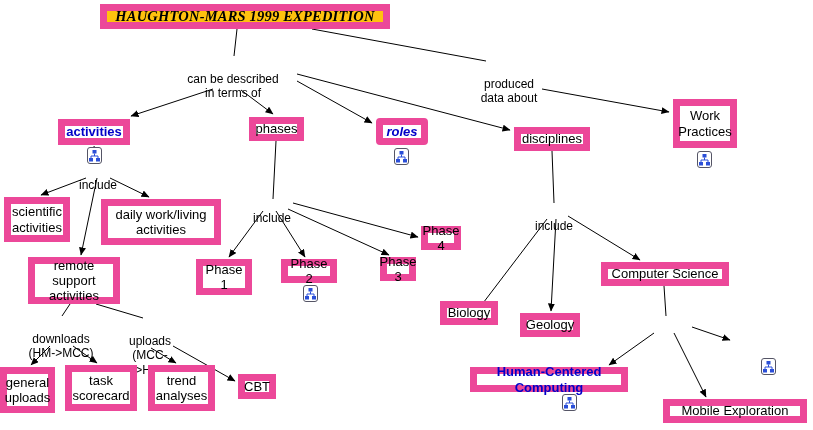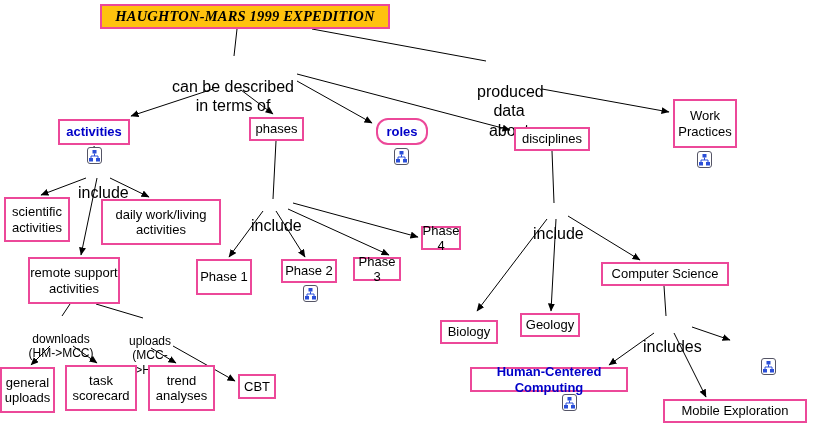--- a/index.html
+++ b/index.html
@@ -2,33 +2,33 @@
 <html><head>
 <meta charset="utf-8">
 <style>
   * { margin:0; padding:0; box-sizing:border-box; }
   body { background:#ffffff; font-family:"Liberation Sans", sans-serif; }
   .canvas { position:relative; width:813px; height:430px; background:#ffffff; overflow:hidden; }
   svg.wires { position:absolute; left:0; top:0; z-index:1; }
   .node {
     position:absolute; z-index:2;
     display:flex; align-items:center; justify-content:center;
-    text-align:center; background:#ffffff; border:2px solid #ec4899;
+    text-align:center; background:#ffffff; border:7px solid #ec4899;
     font-size:13px; line-height:1.18; white-space:pre-line; color:#000;
   }
-  .node.rounded { border-radius:12px; }
+  .node.rounded { border-radius:4px;font-style:italic; }
   .node.title-node {
     background:#FFC20E;
     font-family:"Liberation Serif", serif;
     font-weight:bold; font-style:italic; font-size:14.5px;
     letter-spacing:.2px;
   }
   .blue { color:#0000C8; font-weight:bold; }
   .phrase {
-    position:absolute; z-index:2; font-size:16px; text-align:center;
+    position:absolute; z-index:2; font-size:12px; text-align:center;
     white-space:pre-line; line-height:1.22; color:#000;
   }
   .phrase.small { font-size:12px; }
   .res-icon {
     position:absolute; z-index:3; width:15px; height:17px;
     border:1px solid #556; border-radius:3px; background:#fff;
     display:flex; align-items:center; justify-content:center;
   }
 </style>
 </head>
@@ -87,22 +87,20 @@
 in terms of</span></div>
   <div class="phrase" style="left:477px;top:62px;width:64px">
     <span>produced
 data about</span></div>
   <div class="phrase" style="left:78px;top:163px;width:40px">
     <span>include</span></div>
   <div class="phrase" style="left:251px;top:196px;width:42px">
     <span>include</span></div>
   <div class="phrase" style="left:533px;top:204px;width:42px">
     <span>include</span></div>
-  <div class="phrase" style="left:643px;top:317px;width:48px">
-    <span>includes</span></div>
   <div class="phrase small" style="left:26px;top:317px;width:70px">
     <span>downloads
 (HM-&gt;MCC)</span></div>
   <div class="phrase small" style="left:118px;top:319px;width:64px">
     <span>uploads
 (MCC-&gt;HM)</span></div>
 
   <div class="node" style="left:58px;top:119px;width:72px;height:26px">
     <span class="blue">activities</span></div>
   <div class="node" style="left:249px;top:117px;width:55px;height:24px">
@@ -133,26 +131,26 @@
   <div class="node" style="left:148px;top:365px;width:67px;height:46px">
     <span>trend
 analyses</span></div>
   <div class="node" style="left:238px;top:374px;width:38px;height:25px">
     <span>CBT</span></div>
 
   <div class="node" style="left:196px;top:259px;width:56px;height:36px">
     <span>Phase 1</span></div>
   <div class="node" style="left:281px;top:259px;width:56px;height:24px">
     <span>Phase 2</span></div>
-  <div class="node" style="left:353px;top:257px;width:48px;height:24px">
+  <div class="node" style="left:380px;top:257px;width:36px;height:24px">
     <span>Phase 3</span></div>
   <div class="node" style="left:421px;top:226px;width:40px;height:24px">
     <span>Phase 4</span></div>
 
-  <div class="node" style="left:440px;top:320px;width:58px;height:24px">
+  <div class="node" style="left:440px;top:301px;width:58px;height:24px">
     <span>Biology</span></div>
   <div class="node" style="left:520px;top:313px;width:60px;height:24px">
     <span>Geology</span></div>
   <div class="node" style="left:601px;top:262px;width:128px;height:24px">
     <span>Computer Science</span></div>
   <div class="node" style="left:470px;top:367px;width:158px;height:25px">
     <span class="blue">Human-Centered Computing</span></div>
   <div class="node" style="left:663px;top:399px;width:144px;height:24px">
     <span>Mobile Exploration</span></div>
 

